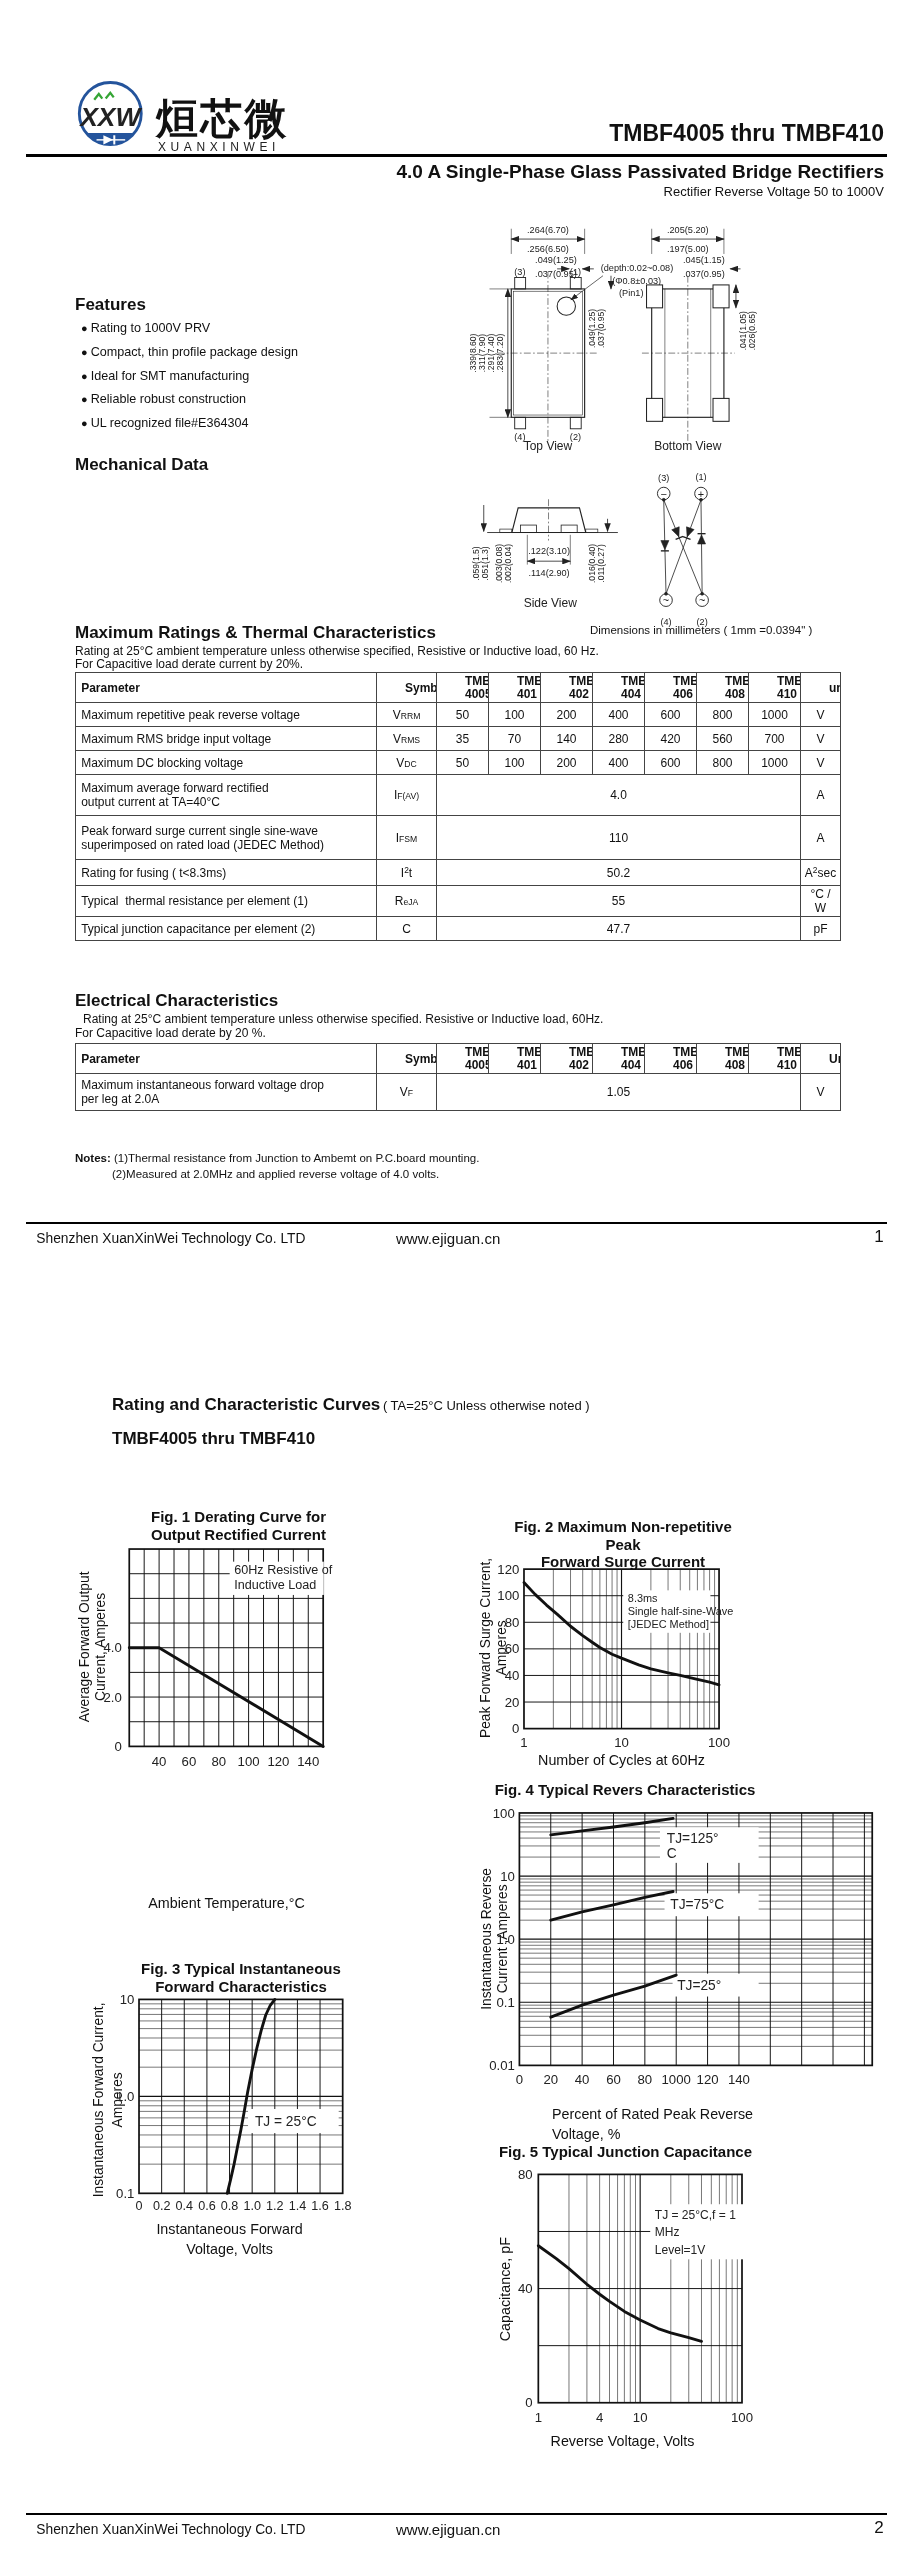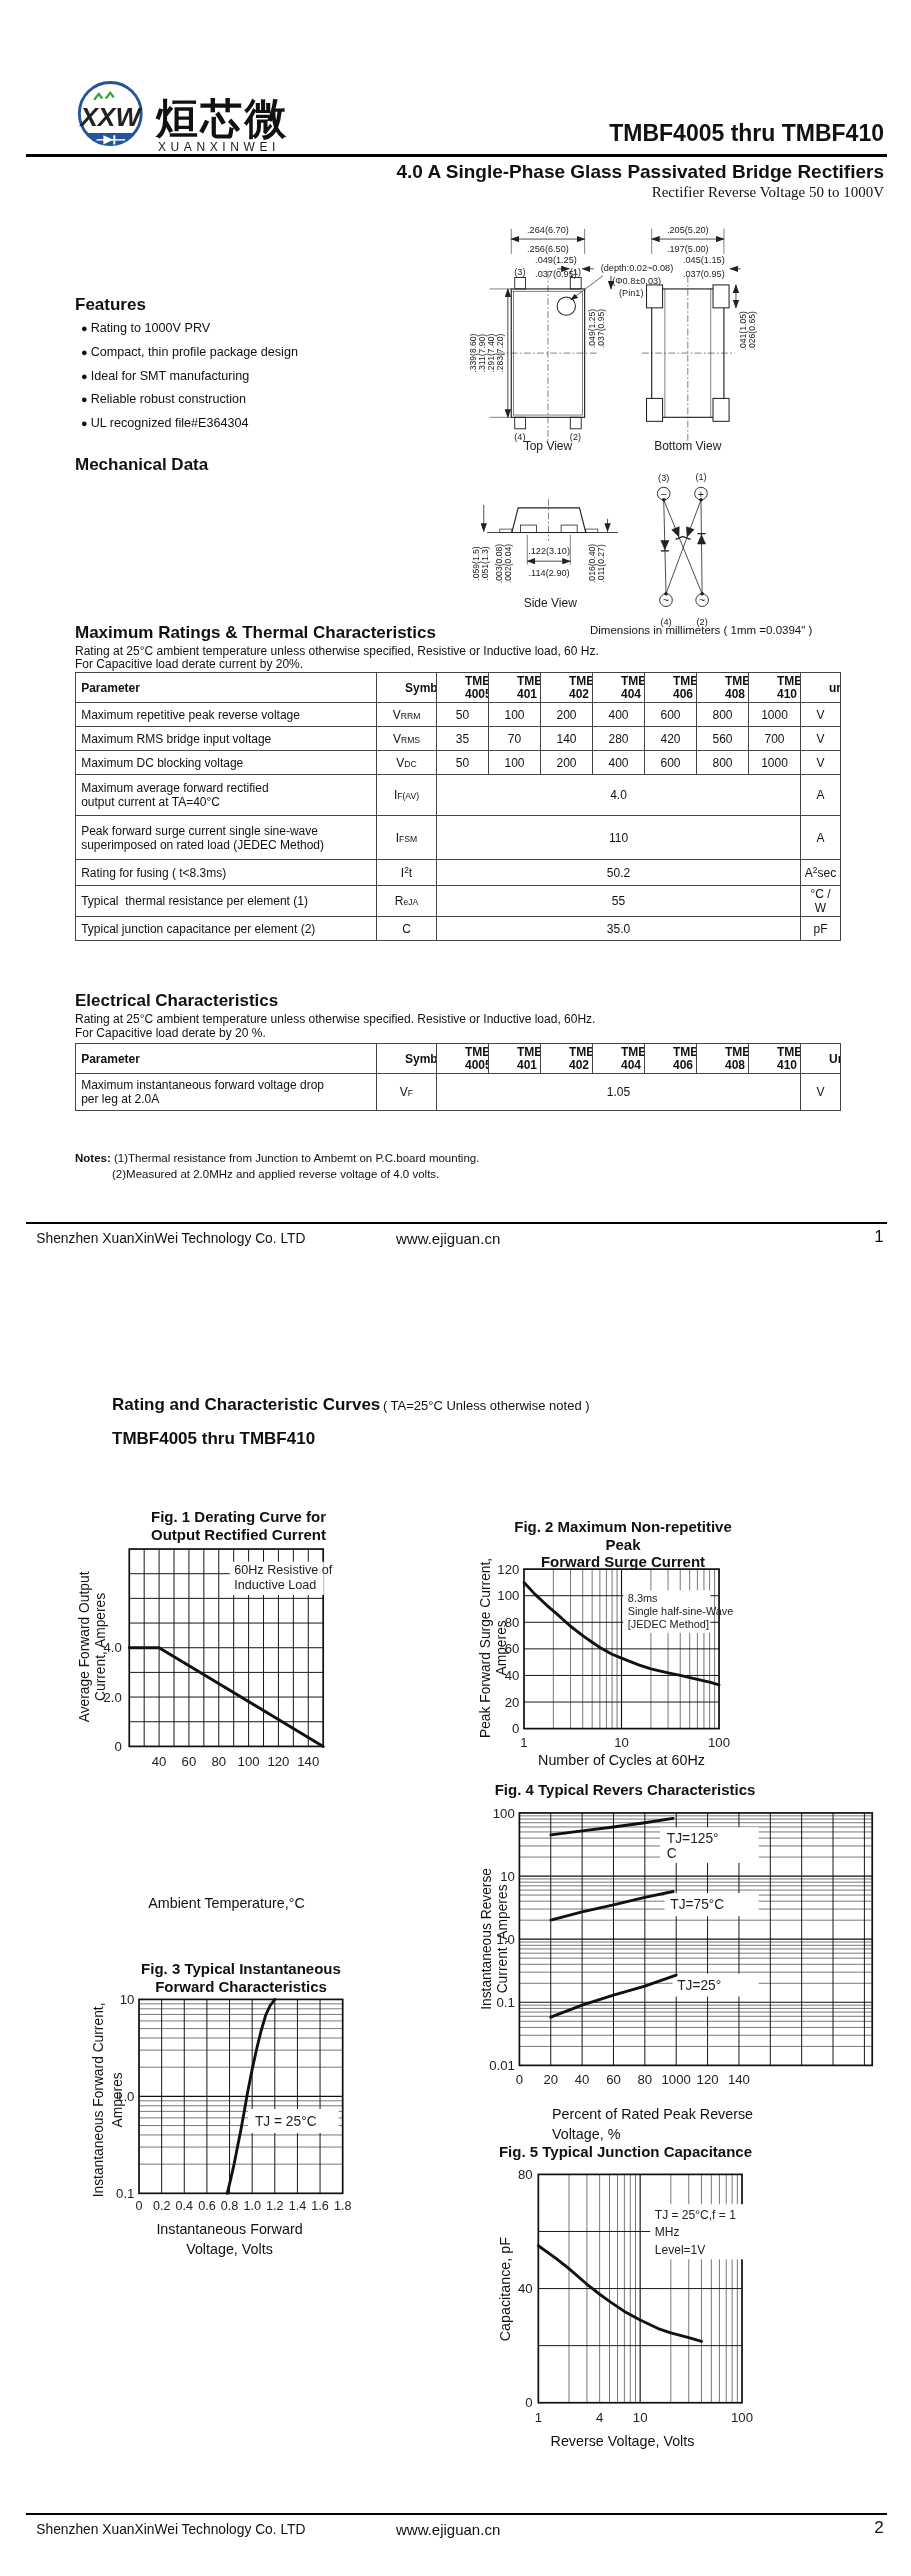--- a/index.html
+++ b/index.html
@@ -6,21 +6,21 @@
   #page{position:relative;width:912px;height:2576px;background:#fff;outline:0.6px solid #9aa0a6;
         font-family:"Liberation Sans",sans-serif;color:#111;overflow:hidden;}
   .abs{position:absolute;}
   .h1{font-size:17px;font-weight:bold;}
   .note{font-size:12px;}
   .small{font-size:11.5px;}
   
   #doc-title{right:28px;top:120px;font-size:23px;font-weight:bold;letter-spacing:0;}
   #rule{left:26px;top:154px;width:861px;height:3.4px;background:#000;}
   #subtitle1{right:28px;top:161px;font-size:19px;font-weight:bold;}
-  #subtitle2{right:28px;top:184px;font-size:15px;font-family:Liberation Serif, serif;}
+  #subtitle2{right:28px;top:184px;font-size:13px;}
   #brand-cn{left:156px;top:91px;font-size:42px;font-weight:bold;font-family:"DejaVu Sans",sans-serif;letter-spacing:2.3px;}
   #brand-latin{left:158px;top:140px;font-size:12px;letter-spacing:4.6px;color:#222;}
   
   ul.blist{list-style:none;margin:0;padding:0;}
   ul.blist li{font-size:12.6px;margin:0 0 9.8px 0;white-space:pre-wrap;}
   ul.blist li::before{content:"\25CF  ";font-size:11px;}
   ul.mlist li{margin:0 0 5.7px 0;line-height:1.55;}
   
   table.dt{border-collapse:collapse;table-layout:fixed;width:763px;border:1.1px solid #222;border-top:1.7px solid #111;}
   table.dt th,table.dt td{border:0.6px solid #444;padding:1.1px 3.4px;text-align:center;vertical-align:middle;
@@ -332,29 +332,29 @@
           </tr>
           <tr style="height: 24px;">
             <td class="pcol">Typical  thermal resistance per element (1)</td>
             <td><span>R</span><span class="sm">eJA</span></td>
             <td colspan="7">55</td>
             <td>°C / W</td>
           </tr>
           <tr style="height: 24px;">
             <td class="pcol">Typical junction capacitance per element (2)</td>
             <td><span>C</span></td>
-            <td colspan="7">35.0</td>
+            <td colspan="7">47.7</td>
             <td>pF</td>
           </tr>
         </tbody>
       </table>
     </div>
 
   <div class="abs h1" style="left:75px;top:991px">Electrical Characteristics</div>
-  <div class="abs note" style="left:75px;top:1012px">Rating at 25°C ambient temperature unless otherwise specified. Resistive or Inductive load, 60Hz.</div>
+  <div class="abs note" style="left:83px;top:1012px">Rating at 25°C ambient temperature unless otherwise specified. Resistive or Inductive load, 60Hz.</div>
   <div class="abs note" style="left:75px;top:1026px">For Capacitive load derate by 20 %.</div>
   <div class="abs" id="elec-table" style="left:75px;top:1043px">
       <table class="dt">
         <colgroup>
           <col style="width: 301px;">
           <col style="width: 60px;">
           <col style="width: 52px;">
           <col style="width: 52px;">
           <col style="width: 52px;">
           <col style="width: 52px;">

